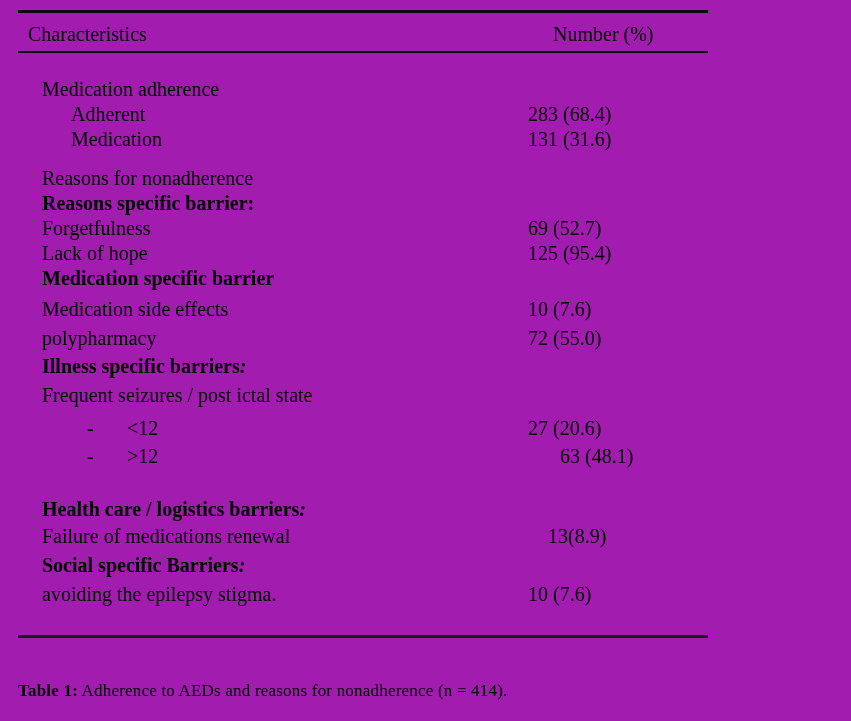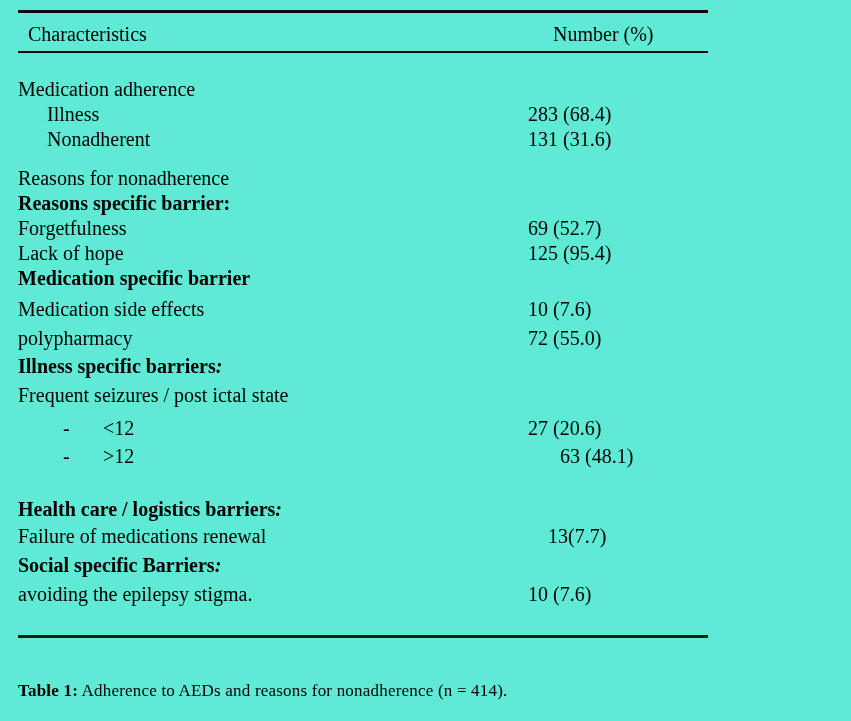--- a/index.html
+++ b/index.html
@@ -6,21 +6,21 @@
     margin: 0;
     padding: 0;
     background: #ffffff;
     color: #000000;
     font-family: "Liberation Serif", serif;
   }
   .page {
     position: relative;
     width: 851px;
     height: 721px;
-    background: #5eead4;
+    background: #a21caf;
     overflow: hidden;
   }
   .table {
     margin: 10px 0 0 18px;
     width: 690px;
   }
   .rule-top    { border-top: 3px solid #0a0a0a; }
   .rule-mid    { border-top: 2px solid #0a0a0a; }
   .rule-bottom { border-top: 3px solid #1a1a1a; margin-top: 28px; }
 
@@ -35,21 +35,21 @@
 
   .tbody {
     padding-top: 24px;
     font-size: 20px;
   }
   .row {
     display: grid;
     grid-template-columns: 510px 1fr;
     line-height: 25px;
   }
-  .cell-label { white-space: nowrap; }
+  .cell-label { white-space: nowrap; margin-left: 24px; }
   .cell-value { white-space: nowrap; }
 
   .bold { font-weight: bold; }
   .indent .cell-label { padding-left: 29px; }
   .dash .cell-label { padding-left: 45px; }
   .bullet { display: inline-block; width: 40px; }
   .italic-colon { font-style: italic; font-weight: bold; }
 
   .mt2  { margin-top: 2px; gap: 20px; }
   .mt3  { margin-top: 3px; gap: 32px; }
@@ -82,26 +82,26 @@
     <div class="rule-mid"></div>
 
     <div class="tbody">
 
       <div class="row">
         <span class="cell-label">Medication adherence</span>
         <span class="cell-value"></span>
       </div>
 
       <div class="row indent">
-        <span class="cell-label">Illness</span>
+        <span class="cell-label">Adherent</span>
         <span class="cell-value">283 (68.4)</span>
       </div>
 
       <div class="row indent">
-        <span class="cell-label">Nonadherent</span>
+        <span class="cell-label">Medication</span>
         <span class="cell-value">131 (31.6)</span>
       </div>
 
       <div class="row mt14">
         <span class="cell-label">Reasons for nonadherence</span>
         <span class="cell-value"></span>
       </div>
 
       <div class="row bold">
         <span class="cell-label">Reasons specific barrier:</span>
@@ -153,21 +153,21 @@
         <span class="cell-value">63 (48.1)</span>
       </div>
 
       <div class="row bold mt28">
         <span class="cell-label"><span>Health care / logistics barriers</span><span class="italic-colon">:</span></span>
         <span class="cell-value"></span>
       </div>
 
       <div class="row mt2">
         <span class="cell-label">Failure of medications renewal</span>
-        <span class="cell-value">13(7.7)</span>
+        <span class="cell-value">13(8.9)</span>
       </div>
 
       <div class="row bold mt4">
         <span class="cell-label"><span>Social specific Barriers</span><span class="italic-colon">:</span></span>
         <span class="cell-value"></span>
       </div>
 
       <div class="row mt4">
         <span class="cell-label">avoiding the epilepsy stigma.</span>
         <span class="cell-value">10 (7.6)</span>

